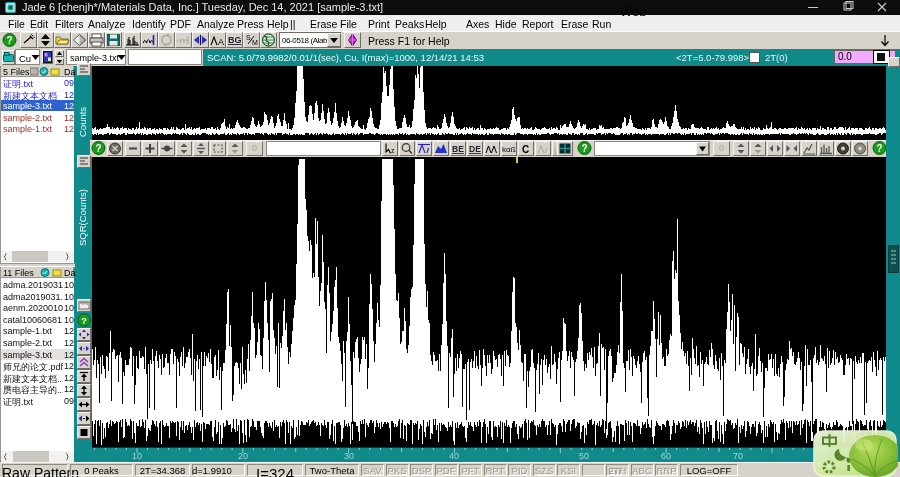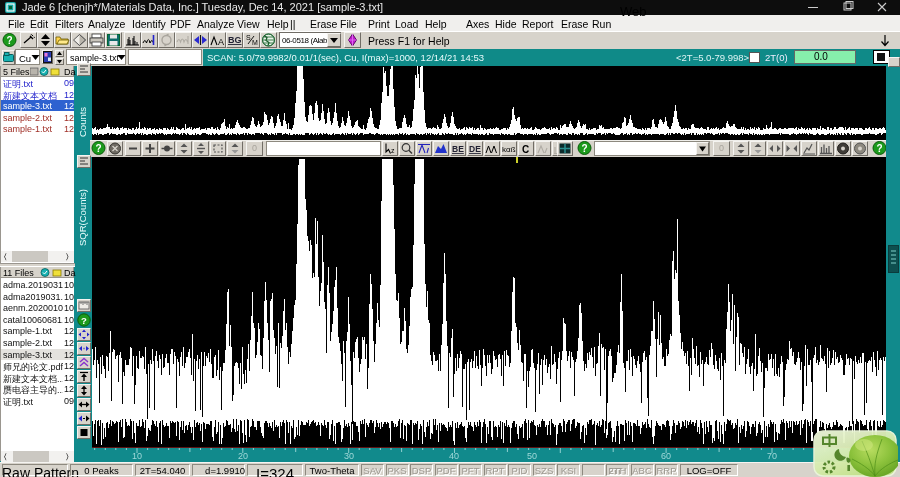--- a/index.html
+++ b/index.html
@@ -26,27 +26,27 @@
 </svg>
 
 <div class="abs" style="left:0;top:15px;width:900px;height:16px;background:#f0efed"></div>
 <span class="abs" style="left:8px;top:18px;font-size:10.5px">File</span>
 <span class="abs" style="left:30px;top:18px;font-size:10.5px">Edit</span>
 <span class="abs" style="left:55px;top:18px;font-size:10.5px">Filters</span>
 <span class="abs" style="left:88px;top:18px;font-size:10.5px">Analyze</span>
 <span class="abs" style="left:132px;top:18px;font-size:10.5px">Identify</span>
 <span class="abs" style="left:170px;top:18px;font-size:10.5px">PDF</span>
 <span class="abs" style="left:197px;top:18px;font-size:10.5px">Analyze</span>
-<span class="abs" style="left:237px;top:18px;font-size:10.5px">View</span>
+<span class="abs" style="left:237px;top:18px;font-size:10.5px">Press</span>
 <span class="abs" style="left:267px;top:18px;font-size:10.5px">Help</span>
 <span class="abs" style="left:290px;top:18px;font-size:10.5px">||</span>
 <span class="abs" style="left:310px;top:18px;font-size:10.5px">Erase</span>
 <span class="abs" style="left:340px;top:18px;font-size:10.5px">File</span>
 <span class="abs" style="left:368px;top:18px;font-size:10.5px">Print</span>
-<span class="abs" style="left:395px;top:18px;font-size:10.5px">Load</span>
+<span class="abs" style="left:395px;top:18px;font-size:10.5px">Peaks</span>
 <span class="abs" style="left:425px;top:18px;font-size:10.5px">Help</span>
 <span class="abs" style="left:466px;top:18px;font-size:10.5px">Axes</span>
 <span class="abs" style="left:495px;top:18px;font-size:10.5px">Hide</span>
 <span class="abs" style="left:522px;top:18px;font-size:10.5px">Report</span>
 <span class="abs" style="left:561px;top:18px;font-size:10.5px">Erase</span>
 <span class="abs" style="left:592px;top:18px;font-size:10.5px">Run</span>
 <span class="abs" style="left:620px;top:4px;font-size:13px">Web</span>
 
 <div class="abs" style="left:0;top:31px;width:900px;height:18px;background:#d7d3cb;border-top:1px solid #fff"></div>
 <div class="abs" style="left:2px;top:33px"><svg width="15" height="14">
@@ -191,42 +191,42 @@
 <div class="abs" style="left:66px;top:49px;width:60px;height:16px;background:#fff;border:1px solid #8d897f;font-size:9px;color:#000;padding:3px 0 0 3px">sample-3.txt</div>
 <svg class="abs" style="left:117px;top:54px" width="9" height="7">
     <path d="M0.5 1 h8 L4.5 6 Z" fill="#000"></path>
   </svg>
 <div class="abs" style="left:128px;top:49px;width:74px;height:16px;background:#fff;border:1px solid #8d897f"></div>
 <div class="abs" style="left:203px;top:49px;width:697px;height:17px;background:#0f8a88"></div>
 <div class="abs" style="left:207px;top:52px;font-size:9.5px;color:#e8fbfb">SCAN: 5.0/79.9982/0.01/1(sec), Cu, I(max)=1000, 12/14/21 14:53</div>
 <div class="abs" style="left:676px;top:52px;font-size:9.5px;color:#dff5f5">&lt;2T=5.0-79.998&gt;</div>
 <div class="abs" style="left:749px;top:52px;width:11px;height:11px;background:#fff;border:1px solid #555"></div>
 <div class="abs" style="left:765px;top:52px;font-size:9.5px;color:#eef">2T(0)</div>
-<div class="abs" style="left:794px;top:50px;width:62px;height:14px;background:#86efac;border:1px solid #666;font-size:10px;color:#000;padding-left:19px">0.0</div>
+<div class="abs" style="left:834px;top:50px;width:62px;height:14px;background:#f0abfc;border:1px solid #666;font-size:10px;color:#000;padding-left:3px">0.0</div>
 <div class="abs" style="left:873px;top:50px;width:17px;height:14px;background:#fff;border:1px solid #000"></div>
 <div class="abs" style="left:877px;top:53px;width:8px;height:8px;background:#111"></div>
 
 <div class="abs" style="left:74px;top:66px;width:826px;height:395px;background:#118a8c"></div>
 
 <div class="abs" style="left:92px;top:66px;width:794px;height:74px;background:#000"></div>
 <div class="abs" style="left:92px;top:157px;width:794px;height:291px;background:#000"></div>
 <svg class="abs" style="left:0;top:0" width="900" height="477">
  <path d="M92.5 128V134M93.5 129V135M94.5 128V134M95.5 127V134M96.5 130V135M97.5 129V133M98.5 130V135M99.5 129V134M100.5 128V134M101.5 129V134M102.5 129V135M103.5 128V135M104.5 128V134M105.5 128V134M106.5 127V134M107.5 124V133M108.5 127V133M109.5 127V135M110.5 129V134M111.5 129V133M112.5 127V134M113.5 129V134M114.5 128V134M115.5 129V134M116.5 128V135M117.5 127V135M118.5 128V134M119.5 130V134M120.5 128V135M121.5 128V134M122.5 127V134M123.5 129V133M124.5 128V133M125.5 128V135M126.5 128V135M127.5 130V133M128.5 128V134M129.5 129V134M130.5 129V134M131.5 130V134M132.5 128V134M133.5 128V133M134.5 130V134M135.5 129V135M136.5 127V134M137.5 129V133M138.5 128V134M139.5 122V134M140.5 129V133M141.5 129V135M142.5 128V133M143.5 129V135M144.5 127V134M145.5 128V134M146.5 130V135M147.5 128V135M148.5 129V134M149.5 128V134M150.5 128V134M151.5 130V135M152.5 129V133M153.5 129V134M154.5 128V134M155.5 130V135M156.5 129V133M157.5 129V134M158.5 130V134M159.5 128V133M160.5 129V134M161.5 129V133M162.5 130V133M163.5 128V134M164.5 128V135M165.5 128V134M166.5 130V135M167.5 128V134M168.5 129V134M169.5 130V134M170.5 129V134M171.5 127V135M172.5 129V134M173.5 127V133M174.5 130V134M175.5 130V133M176.5 127V134M177.5 128V134M178.5 129V134M179.5 129V135M180.5 130V134M181.5 129V133M182.5 128V135M183.5 128V133M184.5 130V133M185.5 124V134M186.5 129V135M187.5 128V133M188.5 128V134M189.5 127V135M190.5 129V135M191.5 127V135M192.5 130V134M193.5 129V135M194.5 128V135M195.5 129V133M196.5 128V135M197.5 128V134M198.5 128V134M199.5 127V135M200.5 130V135M201.5 129V134M202.5 129V133M203.5 129V133M204.5 129V133M205.5 128V133M206.5 130V134M207.5 128V134M208.5 128V135M209.5 128V134M210.5 129V135M211.5 127V135M212.5 127V133M213.5 129V134M214.5 129V135M215.5 128V134M216.5 130V133M217.5 127V134M218.5 129V135M219.5 130V135M220.5 128V134M221.5 124V134M222.5 123V134M223.5 122V134M224.5 119V133M225.5 126V135M226.5 129V135M227.5 127V134M228.5 128V133M229.5 124V135M230.5 129V134M231.5 128V135M232.5 129V133M233.5 128V134M234.5 128V134M235.5 125V134M236.5 122V135M237.5 120V133M238.5 123V134M239.5 125V135M240.5 127V134M241.5 128V134M242.5 128V134M243.5 127V133M244.5 127V135M245.5 128V133M246.5 129V133M247.5 129V135M248.5 128V133M249.5 128V134M250.5 125V134M251.5 121V135M252.5 117V134M253.5 118V134M254.5 124V135M255.5 126V133M256.5 127V133M257.5 125V133M258.5 121V133M259.5 124V133M260.5 127V134M261.5 126V133M262.5 125V134M263.5 122V135M264.5 112V133M265.5 114V133M266.5 115V133M267.5 120V134M268.5 125V135M269.5 123V134M270.5 119V135M271.5 116V133M272.5 117V134M273.5 123V134M274.5 128V135M275.5 126V133M276.5 123V135M277.5 116V133M278.5 114V133M279.5 119V133M280.5 122V133M281.5 126V133M282.5 126V135M283.5 120V134M284.5 113V134M285.5 121V133M286.5 124V134M287.5 129V134M288.5 123V135M289.5 129V133M290.5 129V135M291.5 130V135M292.5 128V135M293.5 125V134M294.5 118V134M295.5 103V135M296.5 91V134M297.5 66V134M298.5 66V135M299.5 66V134M300.5 66V135M301.5 66V134M302.5 66V135M303.5 79V135M304.5 102V135M305.5 117V133M306.5 121V133M307.5 122V133M308.5 115V133M309.5 106V135M310.5 105V134M311.5 106V133M312.5 114V134M313.5 120V135M314.5 113V134M315.5 103V133M316.5 101V135M317.5 105V133M318.5 118V135M319.5 121V134M320.5 120V133M321.5 113V134M322.5 104V135M323.5 111V133M324.5 119V134M325.5 124V134M326.5 123V133M327.5 113V134M328.5 108V135M329.5 112V134M330.5 121V135M331.5 125V135M332.5 123V134M333.5 118V133M334.5 112V135M335.5 103V134M336.5 113V134M337.5 121V134M338.5 126V134M339.5 128V134M340.5 127V135M341.5 123V134M342.5 117V133M343.5 121V134M344.5 125V135M345.5 126V133M346.5 123V135M347.5 118V133M348.5 111V134M349.5 116V134M350.5 120V134M351.5 126V133M352.5 128V135M353.5 127V133M354.5 125V134M355.5 122V135M356.5 121V134M357.5 120V133M358.5 126V135M359.5 127V134M360.5 128V133M361.5 129V133M362.5 129V133M363.5 125V135M364.5 129V134M365.5 130V134M366.5 128V134M367.5 123V134M368.5 119V134M369.5 117V133M370.5 108V133M371.5 111V134M372.5 118V134M373.5 124V134M374.5 127V135M375.5 128V134M376.5 128V133M377.5 129V133M378.5 129V134M379.5 125V134M380.5 120V135M381.5 103V134M382.5 92V135M383.5 67V134M384.5 73V134M385.5 71V134M386.5 86V135M387.5 96V134M388.5 96V135M389.5 85V134M390.5 69V135M391.5 66V134M392.5 66V135M393.5 89V134M394.5 107V135M395.5 121V134M396.5 126V134M397.5 129V134M398.5 129V135M399.5 128V133M400.5 128V134M401.5 128V134M402.5 122V133M403.5 118V135M404.5 115V134M405.5 118V133M406.5 124V135M407.5 127V134M408.5 127V135M409.5 125V135M410.5 128V134M411.5 127V134M412.5 121V134M413.5 109V134M414.5 100V134M415.5 75V135M416.5 78V133M417.5 66V134M418.5 74V134M419.5 88V135M420.5 67V134M421.5 66V134M422.5 66V135M423.5 92V134M424.5 110V134M425.5 123V133M426.5 127V135M427.5 129V133M428.5 128V134M429.5 128V133M430.5 128V135M431.5 129V133M432.5 128V134M433.5 127V134M434.5 128V135M435.5 128V134M436.5 129V135M437.5 125V134M438.5 127V133M439.5 129V135M440.5 129V135M441.5 128V135M442.5 123V133M443.5 119V134M444.5 114V135M445.5 117V133M446.5 123V134M447.5 126V134M448.5 128V133M449.5 127V134M450.5 123V134M451.5 116V134M452.5 112V134M453.5 117V135M454.5 124V135M455.5 126V133M456.5 128V135M457.5 129V133M458.5 129V135M459.5 128V134M460.5 130V134M461.5 129V133M462.5 129V134M463.5 128V135M464.5 127V134M465.5 130V135M466.5 127V134M467.5 128V133M468.5 129V134M469.5 127V134M470.5 128V134M471.5 128V135M472.5 127V133M473.5 130V134M474.5 128V134M475.5 130V134M476.5 129V134M477.5 128V134M478.5 128V135M479.5 130V134M480.5 125V135M481.5 128V134M482.5 128V134M483.5 130V135M484.5 128V135M485.5 129V134M486.5 130V133M487.5 129V135M488.5 129V135M489.5 129V133M490.5 128V134M491.5 129V134M492.5 129V134M493.5 128V135M494.5 129V134M495.5 128V134M496.5 127V134M497.5 128V134M498.5 128V134M499.5 130V134M500.5 130V135M501.5 129V133M502.5 129V134M503.5 128V134M504.5 128V135M505.5 128V134M506.5 130V134M507.5 128V135M508.5 129V134M509.5 127V134M510.5 124V135M511.5 120V135M512.5 109V135M513.5 107V135M514.5 115V133M515.5 119V135M516.5 121V134M517.5 118V133M518.5 117V133M519.5 117V133M520.5 125V134M521.5 129V134M522.5 128V134M523.5 129V135M524.5 128V134M525.5 128V134M526.5 129V134M527.5 128V135M528.5 129V134M529.5 129V134M530.5 128V134M531.5 127V134M532.5 130V134M533.5 130V135M534.5 129V134M535.5 127V135M536.5 128V133M537.5 129V135M538.5 129V134M539.5 129V135M540.5 130V135M541.5 129V134M542.5 128V134M543.5 128V134M544.5 127V134M545.5 128V134M546.5 129V134M547.5 129V133M548.5 129V133M549.5 128V134M550.5 130V135M551.5 127V134M552.5 129V134M553.5 128V134M554.5 128V133M555.5 129V133M556.5 127V133M557.5 128V134M558.5 130V133M559.5 130V135M560.5 125V134M561.5 128V134M562.5 126V135M563.5 125V134M564.5 124V134M565.5 124V134M566.5 127V135M567.5 127V135M568.5 127V133M569.5 124V134M570.5 121V134M571.5 124V135M572.5 126V133M573.5 128V133M574.5 129V135M575.5 128V134M576.5 127V134M577.5 123V135M578.5 120V134M579.5 122V135M580.5 126V133M581.5 128V133M582.5 126V133M583.5 124V135M584.5 125V135M585.5 124V134M586.5 129V133M587.5 129V135M588.5 130V134M589.5 128V134M590.5 130V134M591.5 129V134M592.5 129V134M593.5 128V134M594.5 128V135M595.5 128V135M596.5 130V133M597.5 129V134M598.5 129V133M599.5 125V133M600.5 126V133M601.5 125V135M602.5 128V134M603.5 127V134M604.5 129V133M605.5 129V135M606.5 129V133M607.5 129V134M608.5 129V133M609.5 129V133M610.5 128V133M611.5 128V134M612.5 129V134M613.5 128V133M614.5 128V134M615.5 128V135M616.5 127V135M617.5 127V135M618.5 128V135M619.5 128V135M620.5 129V134M621.5 128V133M622.5 123V133M623.5 122V135M624.5 117V134M625.5 118V134M626.5 126V133M627.5 125V135M628.5 123V134M629.5 119V135M630.5 115V133M631.5 120V133M632.5 123V135M633.5 127V134M634.5 127V134M635.5 128V133M636.5 128V134M637.5 129V134M638.5 129V133M639.5 129V134M640.5 129V134M641.5 130V135M642.5 128V134M643.5 129V134M644.5 130V133M645.5 128V135M646.5 130V134M647.5 128V135M648.5 128V134M649.5 128V134M650.5 129V134M651.5 127V135M652.5 120V134M653.5 119V134M654.5 124V134M655.5 127V134M656.5 127V134M657.5 128V134M658.5 124V134M659.5 120V135M660.5 119V134M661.5 120V134M662.5 122V134M663.5 124V134M664.5 122V135M665.5 117V135M666.5 121V134M667.5 126V133M668.5 127V135M669.5 129V133M670.5 129V135M671.5 126V133M672.5 123V133M673.5 117V134M674.5 111V134M675.5 105V133M676.5 111V133M677.5 119V134M678.5 122V133M679.5 126V133M680.5 127V134M681.5 129V135M682.5 129V134M683.5 128V135M684.5 129V133M685.5 128V135M686.5 128V134M687.5 130V134M688.5 128V134M689.5 129V134M690.5 129V133M691.5 125V135M692.5 124V133M693.5 124V133M694.5 127V135M695.5 128V135M696.5 128V133M697.5 128V135M698.5 128V134M699.5 129V135M700.5 128V134M701.5 127V135M702.5 128V134M703.5 129V135M704.5 129V133M705.5 129V133M706.5 130V134M707.5 127V133M708.5 127V133M709.5 130V133M710.5 129V134M711.5 128V133M712.5 129V134M713.5 128V135M714.5 129V135M715.5 128V134M716.5 127V134M717.5 129V134M718.5 128V133M719.5 130V135M720.5 129V133M721.5 129V134M722.5 128V133M723.5 127V133M724.5 128V134M725.5 128V133M726.5 123V133M727.5 121V133M728.5 124V134M729.5 126V134M730.5 127V135M731.5 126V134M732.5 126V134M733.5 124V135M734.5 124V134M735.5 127V135M736.5 128V135M737.5 129V134M738.5 129V135M739.5 129V135M740.5 129V134M741.5 127V133M742.5 129V135M743.5 127V133M744.5 130V134M745.5 128V134M746.5 130V134M747.5 129V134M748.5 129V135M749.5 130V133M750.5 127V134M751.5 129V134M752.5 128V135M753.5 129V133M754.5 127V135M755.5 130V134M756.5 128V134M757.5 129V135M758.5 127V134M759.5 128V135M760.5 130V134M761.5 130V135M762.5 130V135M763.5 128V134M764.5 129V135M765.5 129V134M766.5 125V134M767.5 128V134M768.5 129V134M769.5 128V135M770.5 127V134M771.5 122V134M772.5 129V134M773.5 129V134M774.5 128V134M775.5 128V134M776.5 129V134M777.5 130V134M778.5 129V134M779.5 128V133M780.5 128V135M781.5 129V133M782.5 129V134M783.5 129V134M784.5 128V134M785.5 128V134M786.5 129V134M787.5 129V134M788.5 128V134M789.5 128V135M790.5 128V135M791.5 128V134M792.5 128V134M793.5 128V133M794.5 129V134M795.5 128V134M796.5 127V135M797.5 130V134M798.5 128V134M799.5 129V133M800.5 129V134M801.5 127V134M802.5 128V133M803.5 129V134M804.5 128V133M805.5 130V134M806.5 129V133M807.5 128V134M808.5 130V135M809.5 128V133M810.5 129V134M811.5 130V134M812.5 128V134M813.5 128V135M814.5 128V135M815.5 128V135M816.5 130V134M817.5 128V133M818.5 129V134M819.5 129V135M820.5 126V135M821.5 130V134M822.5 128V134M823.5 128V134M824.5 129V135M825.5 129V135M826.5 130V135M827.5 127V134M828.5 127V134M829.5 130V133M830.5 128V135M831.5 128V134M832.5 130V134M833.5 129V135M834.5 127V134M835.5 127V135M836.5 129V133M837.5 129V135M838.5 128V133M839.5 127V134M840.5 127V135M841.5 127V133M842.5 127V135M843.5 128V135M844.5 130V133M845.5 127V134M846.5 130V135M847.5 129V133M848.5 128V133M849.5 127V134M850.5 130V135M851.5 128V133M852.5 128V135M853.5 128V134M854.5 129V134M855.5 128V135M856.5 128V134M857.5 128V134M858.5 130V134M859.5 128V134M860.5 128V134M861.5 128V135M862.5 129V135M863.5 130V134M864.5 130V134M865.5 128V134M866.5 128V134M867.5 129V134M868.5 128V134M869.5 127V133M870.5 129V134M871.5 130V134M872.5 128V134M873.5 128V134M874.5 130V134M875.5 128V135M876.5 128V135M877.5 129V134M878.5 129V134M879.5 128V133M880.5 128V133M881.5 129V135M882.5 128V134M883.5 127V133M884.5 128V133M885.5 130V133" stroke="#fff" stroke-width="1" fill="none"></path>
  <path d="M92.5 349V421M93.5 365V436M94.5 360V424M95.5 347V420M96.5 378V444M97.5 360V421M98.5 364V420M99.5 403V426M100.5 357V420M101.5 374V445M102.5 355V423M103.5 366V439M104.5 369V428M105.5 378V437M106.5 356V423M107.5 357V422M108.5 371V428M109.5 353V424M110.5 331V420M111.5 401V426M112.5 352V421M113.5 349V422M114.5 350V424M115.5 359V423M116.5 356V421M117.5 355V422M118.5 382V442M119.5 355V422M120.5 352V420M121.5 358V427M122.5 404V419M123.5 372V438M124.5 376V437M125.5 360V419M126.5 365V422M127.5 365V426M128.5 365V425M129.5 359V426M130.5 347V419M131.5 348V421M132.5 376V439M133.5 356V421M134.5 404V433M135.5 385V443M136.5 356V423M137.5 368V426M138.5 369V426M139.5 351V420M140.5 358V427M141.5 358V426M142.5 356V419M143.5 357V422M144.5 369V428M145.5 347V420M146.5 374V441M147.5 419V436M148.5 364V428M149.5 408V430M150.5 360V431M151.5 364V425M152.5 349V420M153.5 361V421M154.5 410V424M155.5 356V426M156.5 351V421M157.5 361V427M158.5 368V442M159.5 355V423M160.5 359V421M161.5 375V444M162.5 354V420M163.5 368V425M164.5 367V427M165.5 358V426M166.5 354V423M167.5 363V426M168.5 363V426M169.5 375V438M170.5 354V421M171.5 349V423M172.5 349V421M173.5 364V422M174.5 352V423M175.5 356V422M176.5 408V436M177.5 359V421M178.5 362V422M179.5 376V440M180.5 357V427M181.5 352V421M182.5 366V430M183.5 347V421M184.5 368V433M185.5 363V426M186.5 357V425M187.5 357V430M188.5 352V425M189.5 349V422M190.5 358V427M191.5 375V433M192.5 334V427M193.5 381V440M194.5 359V420M195.5 411V427M196.5 361V423M197.5 355V422M198.5 369V425M199.5 359V423M200.5 410V431M201.5 352V424M202.5 417V442M203.5 366V422M204.5 352V423M205.5 366V429M206.5 356V424M207.5 358V424M208.5 353V424M209.5 362V425M210.5 349V421M211.5 364V421M212.5 378V437M213.5 378V441M214.5 357V427M215.5 355V420M216.5 376V434M217.5 370V432M218.5 350V422M219.5 380V444M220.5 367V425M221.5 410V444M222.5 371V438M223.5 363V423M224.5 363V427M225.5 350V426M226.5 324V420M227.5 292V421M228.5 289V425M229.5 346V425M230.5 325V424M231.5 347V432M232.5 401V428M233.5 395V419M234.5 366V429M235.5 363V432M236.5 362V419M237.5 363V431M238.5 368V425M239.5 384V444M240.5 363V420M241.5 389V421M242.5 347V433M243.5 374V443M244.5 384V420M245.5 370V435M246.5 383V442M247.5 359V419M248.5 344V420M249.5 371V437M250.5 340V427M251.5 316V426M252.5 292V419M253.5 323V421M254.5 328V427M255.5 358V427M256.5 355V430M257.5 342V421M258.5 323V421M259.5 329V421M260.5 355V427M261.5 356V433M262.5 369V436M263.5 338V438M264.5 301V423M265.5 282V421M266.5 300V421M267.5 323V423M268.5 340V427M269.5 372V423M270.5 301V426M271.5 299V428M272.5 293V422M273.5 330V431M274.5 338V420M275.5 354V427M276.5 346V425M277.5 387V427M278.5 323V426M279.5 388V438M280.5 343V422M281.5 348V426M282.5 336V422M283.5 311V420M284.5 299V423M285.5 330V444M286.5 323V420M287.5 347V422M288.5 364V433M289.5 352V422M290.5 357V444M291.5 344V426M292.5 331V428M293.5 318V420M294.5 305V439M295.5 300V437M296.5 264V427M297.5 224V435M298.5 165V420M299.5 159V436M300.5 159V425M301.5 159V421M302.5 159V422M303.5 159V425M304.5 159V425M305.5 199V425M306.5 210V422M307.5 236V423M308.5 241V420M309.5 251V426M310.5 240V424M311.5 245V422M312.5 278V421M313.5 273V420M314.5 277V423M315.5 218V422M316.5 244V426M317.5 221V425M318.5 277V422M319.5 306V425M320.5 291V436M321.5 283V423M322.5 235V425M323.5 262V426M324.5 302V420M325.5 309V425M326.5 353V428M327.5 285V422M328.5 267V422M329.5 293V439M330.5 341V435M331.5 332V424M332.5 324V420M333.5 311V441M334.5 287V426M335.5 280V444M336.5 267V423M337.5 308V423M338.5 337V422M339.5 343V422M340.5 351V425M341.5 364V442M342.5 381V439M343.5 341V428M344.5 353V420M345.5 407V426M346.5 341V424M347.5 332V427M348.5 297V423M349.5 324V426M350.5 361V444M351.5 385V422M352.5 424V440M353.5 352V421M354.5 358V422M355.5 342V422M356.5 339V426M357.5 337V426M358.5 358V432M359.5 372V441M360.5 364V421M361.5 359V424M362.5 337V420M363.5 340V424M364.5 337V419M365.5 359V437M366.5 344V423M367.5 389V425M368.5 368V427M369.5 304V423M370.5 274V420M371.5 284V420M372.5 309V423M373.5 341V421M374.5 362V433M375.5 344V427M376.5 323V420M377.5 303V423M378.5 320V427M379.5 327V423M380.5 285V429M381.5 201V422M382.5 159V427M383.5 159V424M384.5 159V422M385.5 159V422M386.5 159V424M387.5 159V422M388.5 159V423M389.5 159V428M390.5 159V442M391.5 159V421M392.5 159V421M393.5 185V423M394.5 229V427M395.5 274V424M396.5 300V427M397.5 301V426M398.5 293V421M399.5 318V419M400.5 344V438M401.5 342V423M402.5 331V420M403.5 331V439M404.5 308V425M405.5 321V426M406.5 349V441M407.5 353V423M408.5 345V424M409.5 326V425M410.5 297V420M411.5 289V420M412.5 287V444M413.5 245V423M414.5 184V425M415.5 159V423M416.5 159V424M417.5 159V421M418.5 159V440M419.5 159V429M420.5 159V424M421.5 159V426M422.5 159V444M423.5 159V420M424.5 244V432M425.5 284V437M426.5 307V427M427.5 291V422M428.5 320V426M429.5 323V420M430.5 355V439M431.5 361V433M432.5 365V434M433.5 352V419M434.5 355V425M435.5 361V419M436.5 361V430M437.5 360V425M438.5 371V442M439.5 354V423M440.5 371V431M441.5 345V423M442.5 324V425M443.5 283V424M444.5 253V425M445.5 274V427M446.5 321V428M447.5 346V431M448.5 408V422M449.5 353V427M450.5 357V425M451.5 338V427M452.5 329V421M453.5 397V441M454.5 374V445M455.5 358V423M456.5 371V428M457.5 354V422M458.5 368V428M459.5 358V425M460.5 351V424M461.5 354V422M462.5 407V426M463.5 369V427M464.5 369V426M465.5 364V438M466.5 420V442M467.5 362V428M468.5 359V422M469.5 410V425M470.5 362V422M471.5 359V426M472.5 368V427M473.5 361V431M474.5 351V422M475.5 368V425M476.5 356V427M477.5 366V422M478.5 369V426M479.5 350V420M480.5 365V422M481.5 386V443M482.5 368V427M483.5 349V422M484.5 355V419M485.5 366V424M486.5 376V443M487.5 355V427M488.5 363V434M489.5 355V421M490.5 363V421M491.5 374V437M492.5 369V440M493.5 351V421M494.5 356V427M495.5 360V426M496.5 359V427M497.5 367V437M498.5 355V425M499.5 354V427M500.5 359V421M501.5 376V439M502.5 355V422M503.5 386V443M504.5 351V423M505.5 366V426M506.5 350V420M507.5 355V427M508.5 356V425M509.5 367V427M510.5 363V443M511.5 331V428M512.5 292V423M513.5 277V421M514.5 278V421M515.5 323V427M516.5 327V424M517.5 343V434M518.5 350V439M519.5 330V426M520.5 345V428M521.5 362V427M522.5 363V424M523.5 381V438M524.5 354V421M525.5 354V419M526.5 408V423M527.5 371V440M528.5 387V420M529.5 371V438M530.5 367V423M531.5 350V421M532.5 349V422M533.5 363V420M534.5 368V425M535.5 412V426M536.5 370V435M537.5 364V425M538.5 353V427M539.5 394V424M540.5 365V427M541.5 359V421M542.5 385V419M543.5 360V421M544.5 355V421M545.5 365V427M546.5 359V425M547.5 373V435M548.5 367V425M549.5 364V421M550.5 379V435M551.5 346V419M552.5 365V423M553.5 364V424M554.5 354V427M555.5 362V425M556.5 384V445M557.5 369V434M558.5 358V425M559.5 352V423M560.5 402V423M561.5 360V426M562.5 351V432M563.5 318V419M564.5 323V421M565.5 324V432M566.5 351V424M567.5 361V422M568.5 356V420M569.5 351V420M570.5 368V431M571.5 352V424M572.5 357V420M573.5 360V419M574.5 396V419M575.5 362V428M576.5 359V426M577.5 351V422M578.5 338V423M579.5 305V423M580.5 303V439M581.5 313V432M582.5 341V426M583.5 361V425M584.5 371V443M585.5 364V428M586.5 368V435M587.5 353V422M588.5 360V424M589.5 352V420M590.5 355V420M591.5 348V419M592.5 357V425M593.5 368V424M594.5 347V421M595.5 376V445M596.5 364V425M597.5 363V423M598.5 346V426M599.5 333V421M600.5 396V427M601.5 344V425M602.5 348V419M603.5 347V420M604.5 370V433M605.5 349V421M606.5 429V438M607.5 403V435M608.5 356V423M609.5 351V422M610.5 349V421M611.5 356V428M612.5 382V442M613.5 378V437M614.5 373V431M615.5 373V442M616.5 365V426M617.5 352V421M618.5 345V426M619.5 353V444M620.5 302V424M621.5 274V424M622.5 311V425M623.5 363V425M624.5 368V441M625.5 392V420M626.5 361V423M627.5 361V435M628.5 350V421M629.5 370V435M630.5 349V422M631.5 357V426M632.5 376V442M633.5 356V423M634.5 359V423M635.5 365V424M636.5 368V426M637.5 361V420M638.5 356V426M639.5 364V426M640.5 372V434M641.5 403V428M642.5 362V422M643.5 353V425M644.5 351V424M645.5 360V422M646.5 357V428M647.5 398V419M648.5 416V424M649.5 355V427M650.5 346V428M651.5 331V420M652.5 331V437M653.5 301V444M654.5 319V436M655.5 339V426M656.5 377V421M657.5 339V423M658.5 312V425M659.5 345V426M660.5 315V426M661.5 343V430M662.5 359V424M663.5 357V424M664.5 366V425M665.5 366V427M666.5 349V421M667.5 356V420M668.5 354V421M669.5 340V426M670.5 334V440M671.5 336V434M672.5 261V426M673.5 251V420M674.5 279V423M675.5 270V433M676.5 273V425M677.5 219V425M678.5 301V421M679.5 315V423M680.5 333V429M681.5 349V427M682.5 342V421M683.5 351V422M684.5 356V426M685.5 353V420M686.5 364V428M687.5 351V421M688.5 366V425M689.5 391V422M690.5 358V420M691.5 375V424M692.5 338V422M693.5 349V422M694.5 358V426M695.5 364V423M696.5 346V420M697.5 366V432M698.5 365V427M699.5 377V434M700.5 352V420M701.5 364V423M702.5 360V428M703.5 386V444M704.5 364V422M705.5 362V434M706.5 357V421M707.5 364V427M708.5 365V432M709.5 350V421M710.5 357V425M711.5 343V425M712.5 349V443M713.5 365V438M714.5 369V441M715.5 355V421M716.5 361V420M717.5 369V431M718.5 371V439M719.5 358V422M720.5 380V442M721.5 353V425M722.5 366V434M723.5 416V444M724.5 360V422M725.5 363V431M726.5 329V424M727.5 312V419M728.5 284V420M729.5 302V421M730.5 331V420M731.5 320V425M732.5 294V423M733.5 344V429M734.5 305V428M735.5 371V423M736.5 337V425M737.5 313V419M738.5 317V443M739.5 365V427M740.5 343V433M741.5 344V425M742.5 353V429M743.5 357V426M744.5 347V421M745.5 374V437M746.5 364V431M747.5 359V421M748.5 349V422M749.5 367V426M750.5 374V434M751.5 366V427M752.5 363V424M753.5 391V424M754.5 369V427M755.5 334V421M756.5 376V436M757.5 374V433M758.5 356V424M759.5 348V422M760.5 361V425M761.5 372V433M762.5 363V430M763.5 417V443M764.5 388V421M765.5 368V437M766.5 368V426M767.5 371V437M768.5 354V424M769.5 360V427M770.5 359V420M771.5 354V422M772.5 368V424M773.5 359V422M774.5 376V442M775.5 354V424M776.5 374V432M777.5 376V440M778.5 368V433M779.5 377V434M780.5 364V424M781.5 356V420M782.5 362V422M783.5 406V419M784.5 397V423M785.5 370V440M786.5 364V421M787.5 359V423M788.5 360V428M789.5 341V421M790.5 349V427M791.5 348V421M792.5 356V433M793.5 352V421M794.5 364V422M795.5 365V425M796.5 362V421M797.5 358V425M798.5 352V424M799.5 358V421M800.5 370V435M801.5 362V420M802.5 411V428M803.5 404V424M804.5 366V420M805.5 345V419M806.5 386V443M807.5 349V420M808.5 365V422M809.5 365V426M810.5 360V421M811.5 382V441M812.5 432V441M813.5 358V424M814.5 355V421M815.5 347V419M816.5 363V419M817.5 360V433M818.5 365V433M819.5 362V427M820.5 345V421M821.5 358V427M822.5 359V422M823.5 361V423M824.5 356V429M825.5 364V431M826.5 392V424M827.5 348V428M828.5 368V425M829.5 351V423M830.5 365V427M831.5 363V429M832.5 358V427M833.5 350V422M834.5 365V425M835.5 352V425M836.5 359V420M837.5 357V422M838.5 363V427M839.5 362V426M840.5 355V424M841.5 358V425M842.5 360V426M843.5 375V443M844.5 375V443M845.5 365V428M846.5 354V427M847.5 359V432M848.5 358V427M849.5 365V421M850.5 358V426M851.5 359V426M852.5 424V433M853.5 361V421M854.5 379V443M855.5 356V424M856.5 362V419M857.5 364V421M858.5 360V422M859.5 363V433M860.5 357V420M861.5 363V421M862.5 353V424M863.5 353V426M864.5 415V425M865.5 362V425M866.5 403V420M867.5 363V429M868.5 361V431M869.5 360V422M870.5 361V420M871.5 357V426M872.5 372V436M873.5 352V421M874.5 360V420M875.5 367V438M876.5 376V440M877.5 351V421M878.5 370V426M879.5 360V427M880.5 358V421M881.5 360V427M882.5 415V425M883.5 357V420M884.5 361V421M885.5 357V422" stroke="#fff" stroke-width="1" fill="none"></path>
  <path d="M94.7 448V450M105.3 448V450M115.8 448V450M126.4 448V450M137.0 448V453M147.6 448V450M158.2 448V450M168.7 448V450M179.3 448V450M189.9 448V452M200.5 448V450M211.1 448V450M221.7 448V450M232.2 448V450M242.8 448V453M253.4 448V450M264.0 448V450M274.6 448V450M285.2 448V450M295.7 448V452M306.3 448V450M316.9 448V450M327.5 448V450M338.1 448V450M348.7 448V453M359.2 448V450M369.8 448V450M380.4 448V450M391.0 448V450M401.6 448V452M412.2 448V450M422.7 448V450M433.3 448V450M443.9 448V450M454.5 448V453M465.1 448V450M475.7 448V450M486.2 448V450M496.8 448V450M507.4 448V452M518.0 448V450M528.6 448V450M539.2 448V450M549.7 448V450M560.3 448V453M570.9 448V450M581.5 448V450M592.1 448V450M602.7 448V450M613.2 448V452M623.8 448V450M634.4 448V450M645.0 448V450M655.6 448V450M666.1 448V453M676.7 448V450M687.3 448V450M697.9 448V450M708.5 448V450M719.1 448V452M729.6 448V450M740.2 448V450M750.8 448V450M761.4 448V450M772.0 448V453M782.6 448V450M793.1 448V450M803.7 448V450M814.3 448V450M824.9 448V452M835.5 448V450M846.1 448V450M856.6 448V450M867.2 448V450" stroke="#8fd0d0" stroke-width="1" fill="none"></path>
  <rect x="516" y="157" width="2" height="6" fill="#cdd22b"></rect>
  <rect x="92" y="447" width="794" height="1" fill="#5f1414"></rect>
 </svg>
 <div class="axl" style="left:127px">10</div>
 <div class="axl" style="left:233px">20</div>
 <div class="axl" style="left:339px">30</div>
 <div class="axl" style="left:444px">40</div>
-<div class="axl" style="left:522px">50</div>
+<div class="axl" style="left:574px">50</div>
 <div class="axl" style="left:656px">60</div>
-<div class="axl" style="left:762px">70</div>
+<div class="axl" style="left:728px">70</div>
 
 <div class="abs" style="left:90px;top:140px;width:810px;height:17px;background:#d7d3cb;border-top:1px solid #efeeea"></div>
 <div class="abs" style="left:91px;top:141px"><svg width="15" height="14">
       <circle cx="7.5" cy="7" r="6.5" fill="#1c9a1c" stroke="#0a5c0a"></circle>
       <text x="7.5" y="10.5" font-size="10" font-weight="bold" text-anchor="middle" fill="#fff" font-family="Liberation Sans">?</text>
     </svg></div>
 <div class="abs btn" style="left:107px;top:141px;width:16px;height:15px">
     <svg width="14" height="13">
       <circle cx="7" cy="6.5" r="5.5" fill="#6e6a62" stroke="#3a3833"></circle>
       <path d="M4.5 4 l5 5 M9.5 4 l-5 5" stroke="#d7d3cb" stroke-width="1.3"></path>
@@ -538,23 +538,23 @@
 <svg class="abs" style="left:888px;top:249px" width="11" height="20">
  <path d="M3 2h5M3 6h5M3 10h5M3 14h5" stroke="#7fd0c9" stroke-width="1"></path>
 </svg>
 
 <div class="abs" style="left:0;top:462px;width:900px;height:15px;background:#d7d3cb;border-top:1px solid #f5f4f1"></div>
 <div class="abs sunk" style="left:2px;top:464px;width:66px;height:12px"></div>
 <div class="abs" style="left:2px;top:465px;width:78px;text-align:left;font-size:14px;color:#000;">Raw Pattern</div>
 <div class="abs sunk" style="left:70px;top:464px;width:63px;height:12px"></div>
 <div class="abs" style="left:70px;top:465px;width:63px;text-align:center;font-size:9.5px;color:#000;">0 Peaks</div>
 <div class="abs sunk" style="left:135px;top:464px;width:55px;height:12px"></div>
-<div class="abs" style="left:135px;top:465px;width:55px;text-align:center;font-size:9.5px;color:#000;">2T=54.040</div>
+<div class="abs" style="left:135px;top:465px;width:55px;text-align:center;font-size:9.5px;color:#000;">2T=34.368</div>
 <div class="abs sunk" style="left:192px;top:464px;width:53px;height:12px"></div>
-<div class="abs" style="left:192px;top:465px;width:53px;text-align:right;font-size:9.5px;color:#000;">d=1.9910</div>
+<div class="abs" style="left:192px;top:465px;width:53px;text-align:left;font-size:9.5px;color:#000;">d=1.9910</div>
 <div class="abs sunk" style="left:247px;top:464px;width:56px;height:12px"></div>
 <div class="abs" style="left:247px;top:465px;width:56px;text-align:center;font-size:15px;color:#000;">I=324</div>
 <div class="abs sunk" style="left:305px;top:464px;width:54px;height:12px"></div>
 <div class="abs" style="left:305px;top:465px;width:54px;text-align:center;font-size:9.5px;color:#000;">Two-Theta</div>
 <div class="abs sunk" style="left:361.0px;top:464px;width:23px;height:12px"></div>
 <div class="abs" style="left:361.0px;top:465px;width:23px;text-align:center;font-size:9.5px;color:#9c9890;text-shadow:1px 1px 0 #fff;">SAV</div>
 <div class="abs sunk" style="left:385.5px;top:464px;width:23px;height:12px"></div>
 <div class="abs" style="left:385.5px;top:465px;width:23px;text-align:center;font-size:9.5px;color:#9c9890;text-shadow:1px 1px 0 #fff;">PKS</div>
 <div class="abs sunk" style="left:410.0px;top:464px;width:23px;height:12px"></div>
 <div class="abs" style="left:410.0px;top:465px;width:23px;text-align:center;font-size:9.5px;color:#9c9890;text-shadow:1px 1px 0 #fff;">DSP</div>

